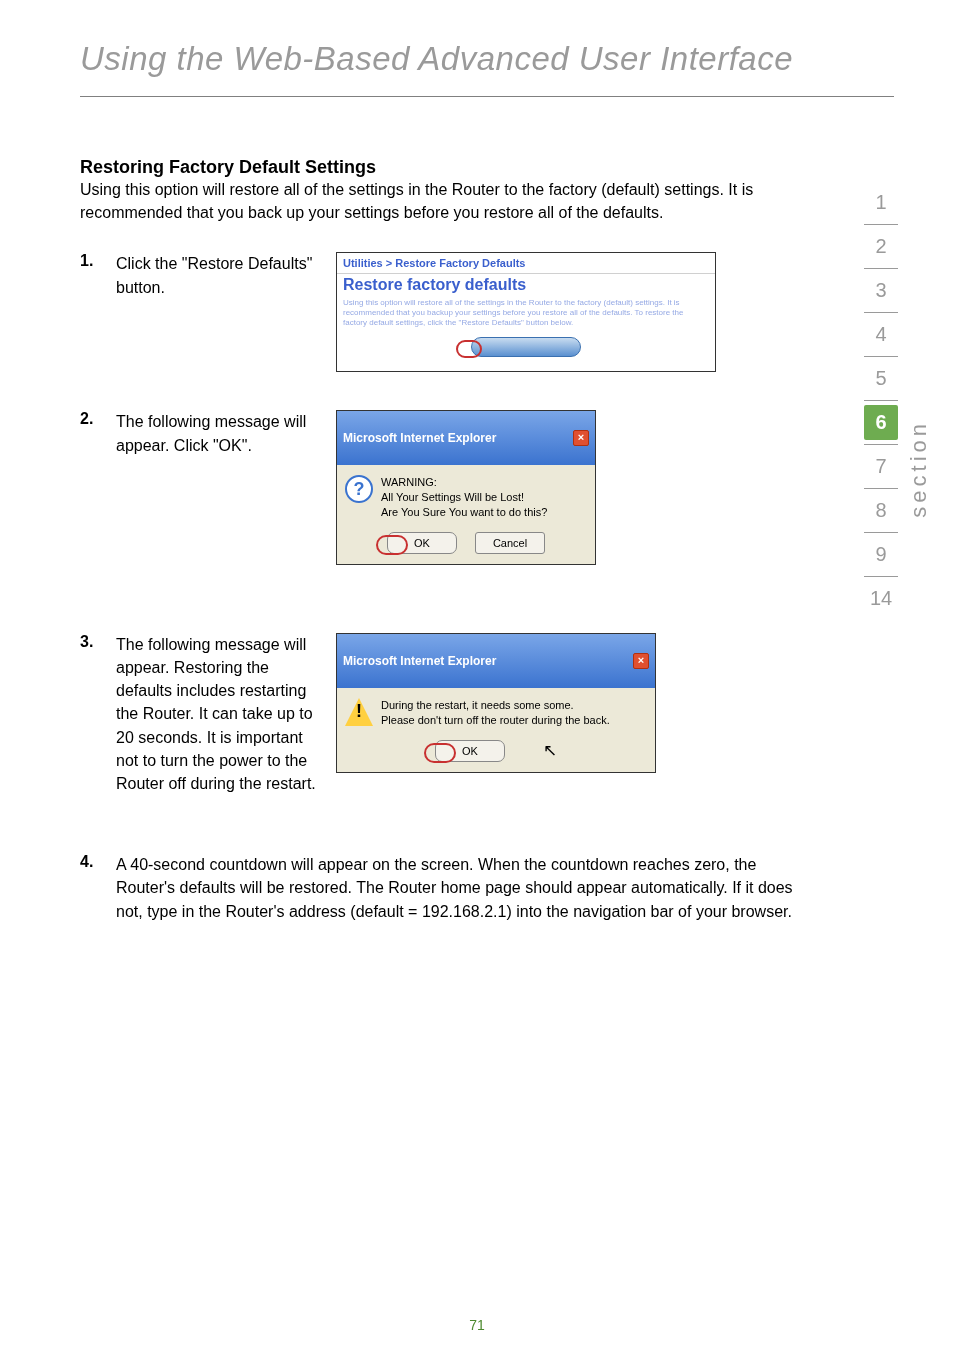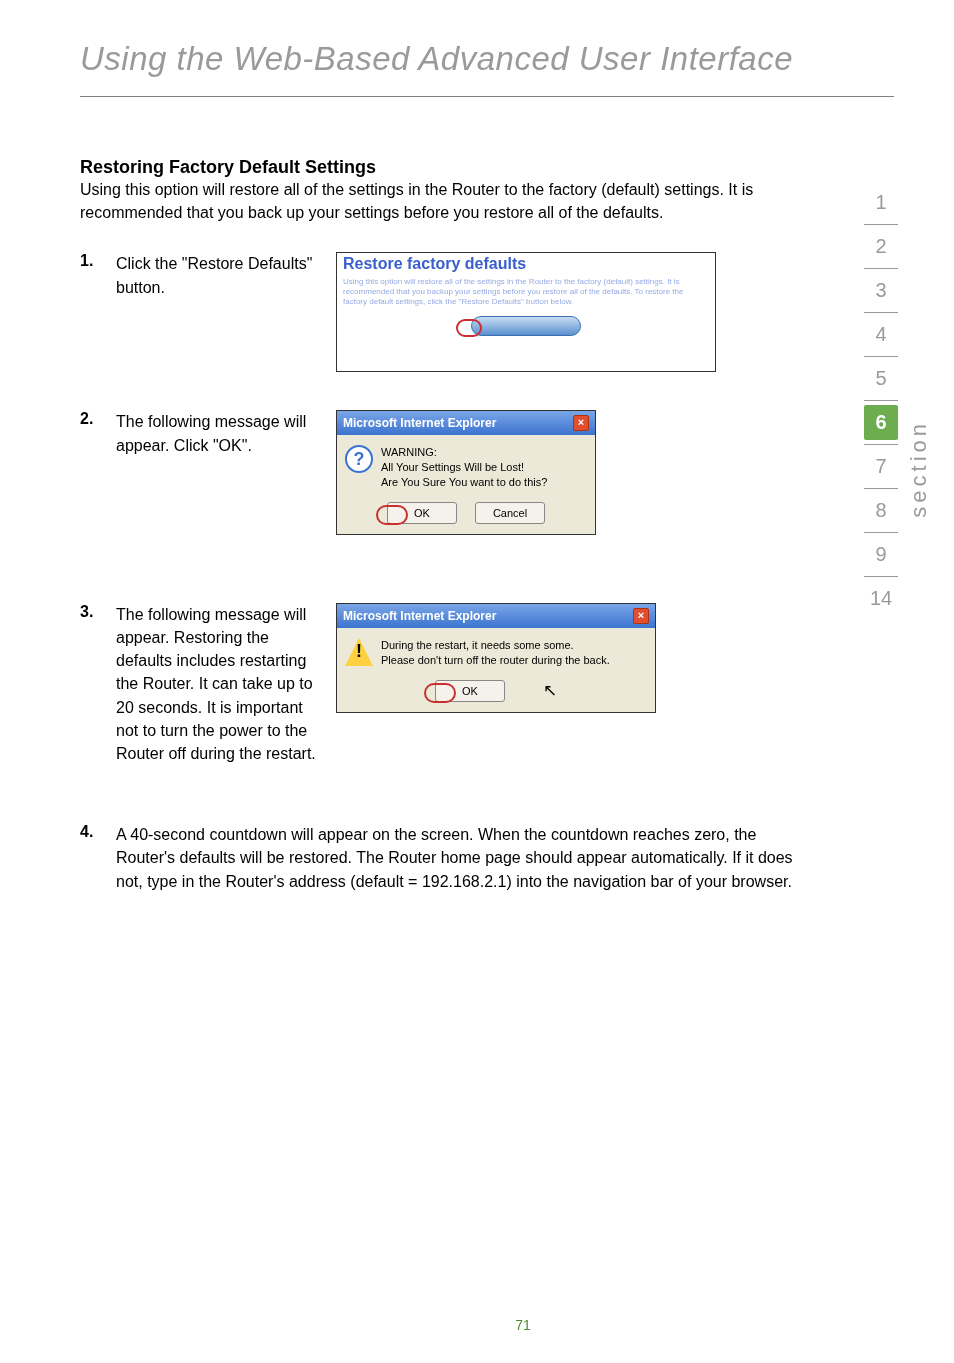--- a/index.html
+++ b/index.html
@@ -68,29 +68,29 @@
   }
   
   .shot1 { width: 380px; height: 120px; background:#fff; font-size:10px; }
   .shot1-hdr { background: #fff; color:#3a5fcd; font-weight:bold; padding:4px 6px; font-size:11px; border-bottom:1px solid #d0d0d0;}
   .shot1-sub { color:#3a5fcd; font-weight:bold; padding:2px 6px; font-size:16px;}
   .shot1-body { color:#3a5fcd; font-size:8px; padding:2px 6px; line-height:1.2; opacity:.55;}
   .shot1-btn { margin:8px auto 0; display:block; width:110px; height:20px; border-radius:10px; background:linear-gradient(#c8dcf0,#5a90d0); border:1px solid #3a70b0; position:relative;}
   .shot1-btn::before{content:""; position:absolute; left:-16px; top:2px; width:22px; height:14px; border:2px solid #c83030; border-radius:9px;}
   
   .shot2 { width: 260px; background:#ece9d8; font-size:11px; }
-  .dlg-title { background: linear-gradient(#7aa6e8,#3b73cf); color:#fff; font-weight:bold; padding:4px 6px; font-size:12px; display:flex; justify-content:space-between; align-items:center;}
+  .dlg-title { background: linear-gradient(#7aa6e8,#3b73cf); color:#fff; font-weight:bold; padding:19px 6px; font-size:12px; display:flex; justify-content:space-between; align-items:center;}
   .dlg-close { width:16px; height:16px; background:#e05030; border:1px solid #b03010; color:#fff; font-size:11px; text-align:center; line-height:13px; border-radius:2px;}
   .dlg-body { padding:10px 8px 8px; display:flex; align-items:flex-start; gap:8px;}
   .dlg-icon { width:28px; height:28px; border-radius:14px; background:#fff; border:2px solid #3a73cf; color:#3a73cf; font-weight:bold; font-size:18px; text-align:center; line-height:24px; flex-shrink:0;}
   .dlg-icon-warn { width:28px; height:28px; background:#ffd040; color:#000; font-weight:bold; font-size:18px; text-align:center; line-height:26px; flex-shrink:0; position:relative; clip-path: polygon(50% 0, 100% 100%, 0 100%);}
   .dlg-text { font-size:11px; line-height:1.35;}
   .dlg-btns { padding:4px 8px 10px; display:flex; justify-content:center; gap:18px;}
   .dlg-btn { width:70px; height:22px; border:1px solid #888; background:#f4f2eb; border-radius:3px; font-size:11px; text-align:center; line-height:20px;}
-  .dlg-btn.ok { position:relative;}
+  .dlg-btn.ok { position:relative;border-radius:7px;}
   .dlg-btn.ok::before{content:""; position:absolute; left:-12px; top:2px; width:28px; height:16px; border:2px solid #c83030; border-radius:10px;}
   
   .shot3 { width: 320px; background:#ece9d8; font-size:11px;}
   .cursor { display:inline-block; margin-left:20px; font-size:17px; color:#000;}
   
   .sidenav {
     position: absolute;
     right: 56px;
     top: 185px;
     width: 34px;
@@ -124,36 +124,36 @@
     letter-spacing: 4px;
     transform: rotate(180deg);
   }
   .page-number {
     position: absolute;
     bottom: 30px;
     left: 50%;
     transform: translateX(-50%);
     font-size: 14px;
     color: #4d8a2f;
-    margin-left: 46px;
   }
 </style>
 </head>
 <body>
 
 <h1 class="page-title">Using the Web-Based Advanced User Interface</h1>
 <hr class="title-rule">
 
 <h2 class="subheading">Restoring Factory Default Settings</h2>
 <p class="intro">Using this option will restore all of the settings in the Router to the factory (default) settings. It is recommended that you back up your settings before you restore all of the defaults.</p>
 
 <div class="step-row">
   <div class="step-num">1.</div>
   <div class="step-text">Click the "Restore Defaults" button.</div>
   <div class="screenshot shot1">
+    <div class="shot1-hdr">Utilities &gt; Restore Factory Defaults</div>
     <div class="shot1-sub">Restore factory defaults</div>
     <div class="shot1-body">Using this option will restore all of the settings in the Router to the factory (default) settings. It is recommended that you backup your settings before you restore all of the defaults. To restore the factory default settings, click the "Restore Defaults" button below.</div>
     <div class="shot1-btn"></div>
   </div>
 </div>
 
 <div class="step-row">
   <div class="step-num">2.</div>
   <div class="step-text">The following message will appear. Click "OK".</div>
   <div class="screenshot shot2">

